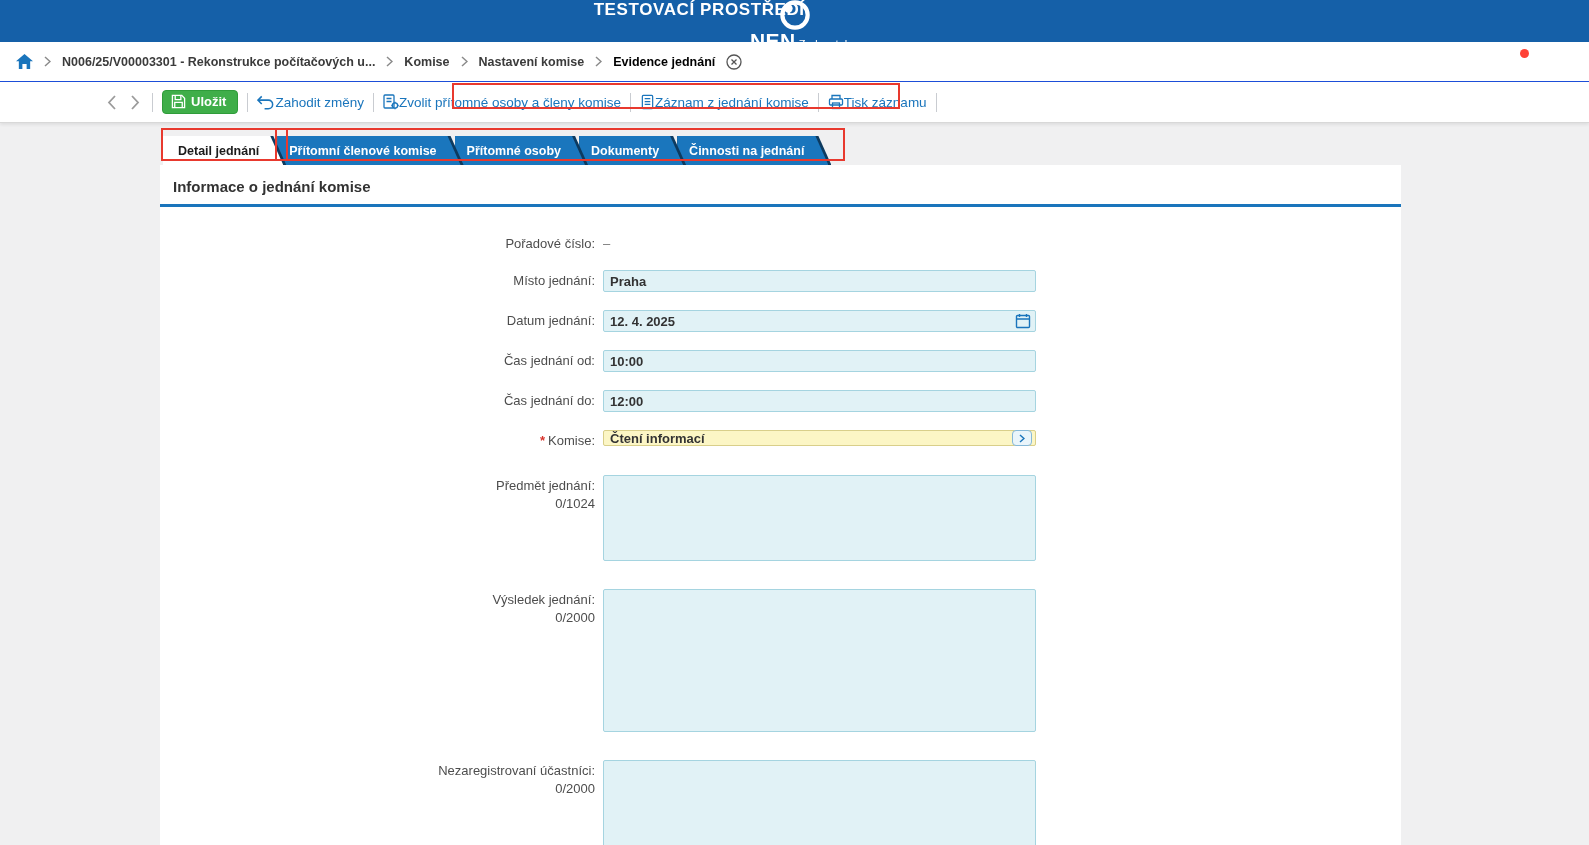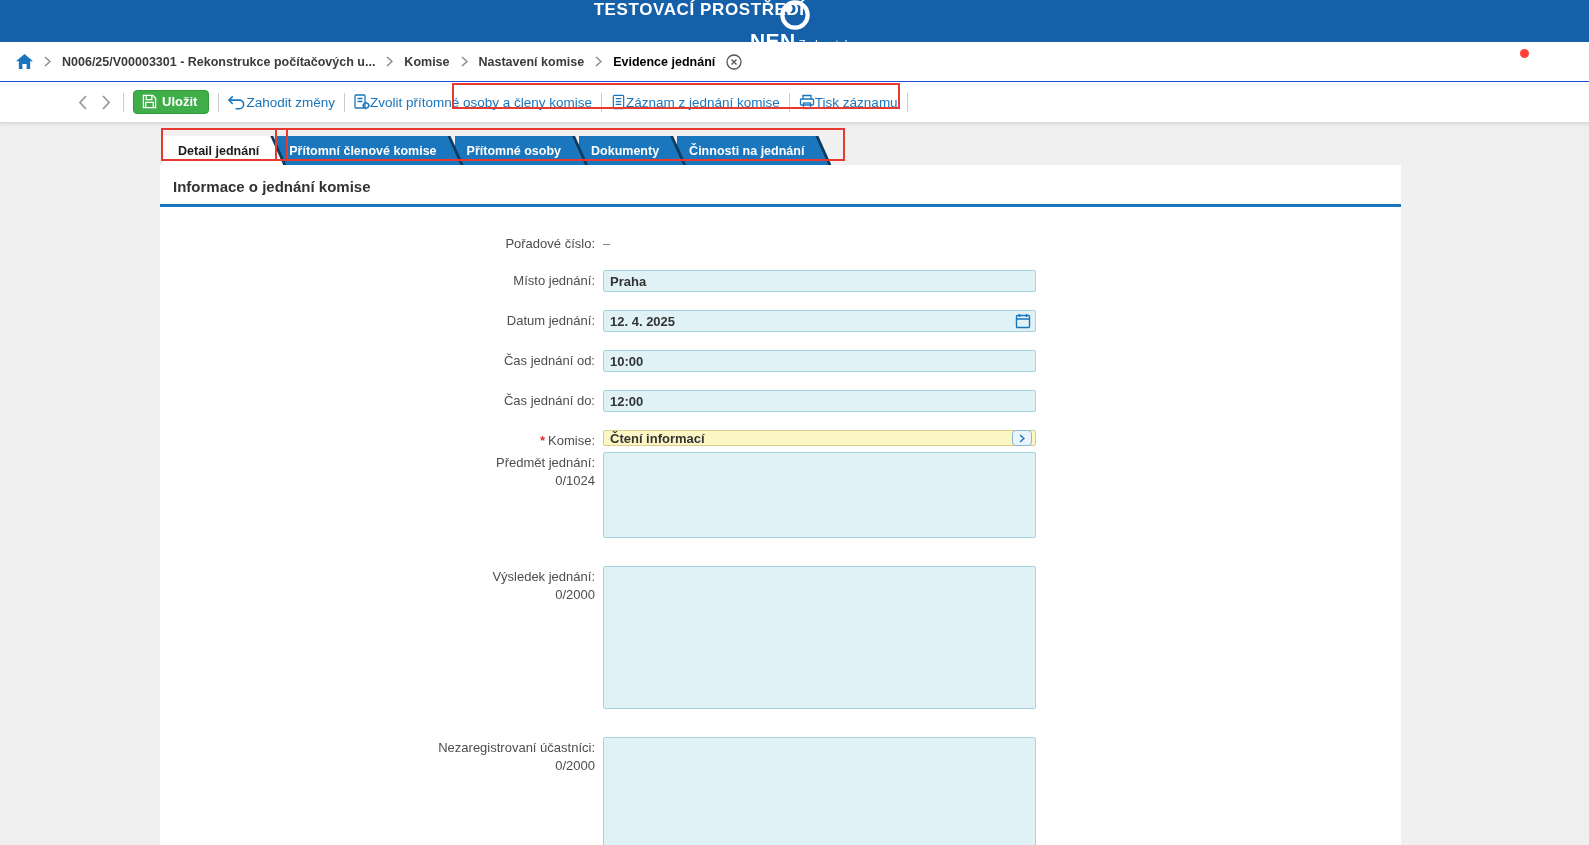--- a/index.html
+++ b/index.html
@@ -41,21 +41,21 @@
     font-size:12.5px; color:#3b3b3b; position:relative; z-index:19;
   }
   .crumb { font-weight:bold; white-space:nowrap; cursor:pointer; }
   .crumb.current { color:#000; }
   .crumb-chevron { flex:0 0 auto; }
 
   
   .toolbar {
     height:41px; background:#fff; border-bottom:1px solid #d8d8d8;
     box-shadow:0 2px 3px rgba(0,0,0,.07);
-    display:flex; align-items:center; gap:9px; padding-left:75px;
+    display:flex; align-items:center; gap:9px; padding-left:104px;
     position:relative; z-index:18; font-size:13.5px;
   }
   .tsep { width:1px; height:19px; background:#c9ccd1; }
   .nav-arrow { display:inline-flex; padding:2px 3px; cursor:pointer; }
   .btn-save {
     display:inline-flex; align-items:center; gap:5px;
     background:var(--green,#3fae49); border:1px solid var(--green-border,#2f9c3a);
     color:#fff; font-weight:bold; font-size:13px;
     padding:3px 11px 4px 8px; border-radius:4px; cursor:pointer;
   }
@@ -86,21 +86,21 @@
   .tab:nth-child(1){z-index:6}.tab:nth-child(2){z-index:5}.tab:nth-child(3){z-index:4}
   .tab:nth-child(4){z-index:3}.tab:nth-child(5){z-index:2}
 
   
   .panel { width:1241px; height:686px; background:#fff; overflow:hidden; }
   .panel-head { padding:13px 13px 9px; border-bottom:3px solid var(--link-blue,#1a75bc); }
   .panel-head h2 { font-size:15px; font-weight:bold; color:#333; }
 
   .form { padding-top:26px; }
   .form-row { display:flex; align-items:flex-start; margin-bottom:18px; }
-  .row-komise { margin-bottom:2px; }
+  .row-komise { margin-bottom:25px; }
   .row-area { margin-bottom:24px; }
   .label-col {
     width:443px; text-align:right; padding-right:8px; padding-top:3px;
     font-size:13px; color:#4d4d4d; line-height:1.25;
   }
   .char-counter { display:block; margin-top:2px; }
   .required-mark { color:#d8342c; font-weight:bold; margin-right:3px; }
   .field-col { width:433px; position:relative; }
   .tinput {
     width:100%; height:22px; background:var(--input-bg,#e1f2f6);

